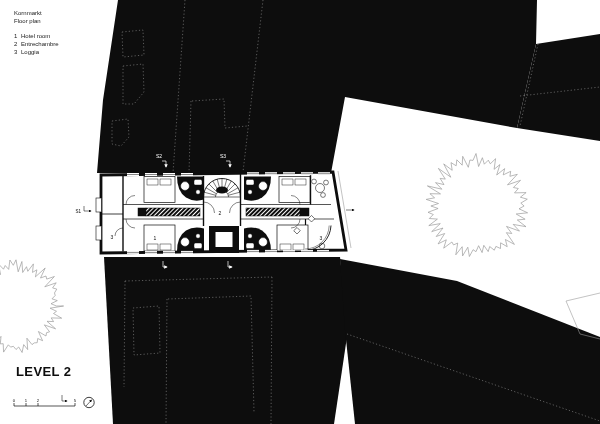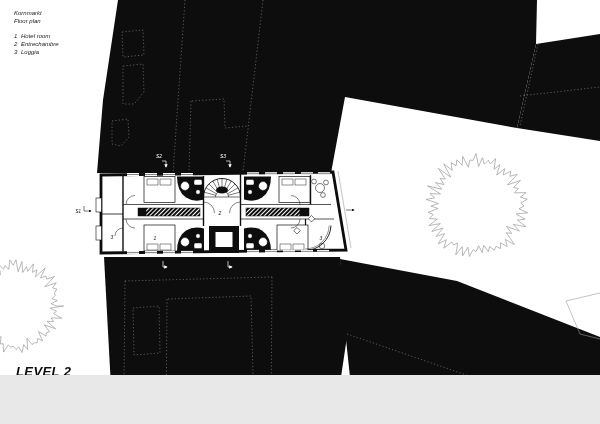--- a/index.html
+++ b/index.html
@@ -1,21 +1,21 @@
 <!DOCTYPE html>
 <html style="--ink: #0d0d0d; --paper: #ffffff; --tree: #9b9b9b;"><head>
 <meta charset="utf-8">
 <style>
   :root{
     --ink:#0d0d0d; --paper:#ffffff; --tree:#9b9b9b;
   }
   html,body{margin:0;padding:0;background:#e8e8e8;}
   .canvas{
-    position:relative;width:600px;height:375px;background:var(--paper);
-    overflow:hidden;font-family:"Liberation Sans",sans-serif;color:var(--ink);font-style:italic;
+    position:relative;width:600px;height:424px;background:var(--paper);
+    overflow:hidden;font-family:"Liberation Sans",sans-serif;color:var(--ink);
   }
   .canvas svg{position:absolute;left:0;top:0;}
   svg text{font-family:"Liberation Sans",sans-serif;fill:var(--ink);}
   .wtxt{fill:#ffffff;}
   .header{position:absolute;left:14px;top:9px;font-size:6px;line-height:8px;color:#1a1a1a;}
   .header .block-gap{height:7px;}
   .legend-row span{display:inline-block;}
   .legend-num{width:7px;}
   .level{position:absolute;left:16px;top:364px;font-size:13px;font-weight:bold;letter-spacing:.4px;color:var(--ink);}
 </style>

